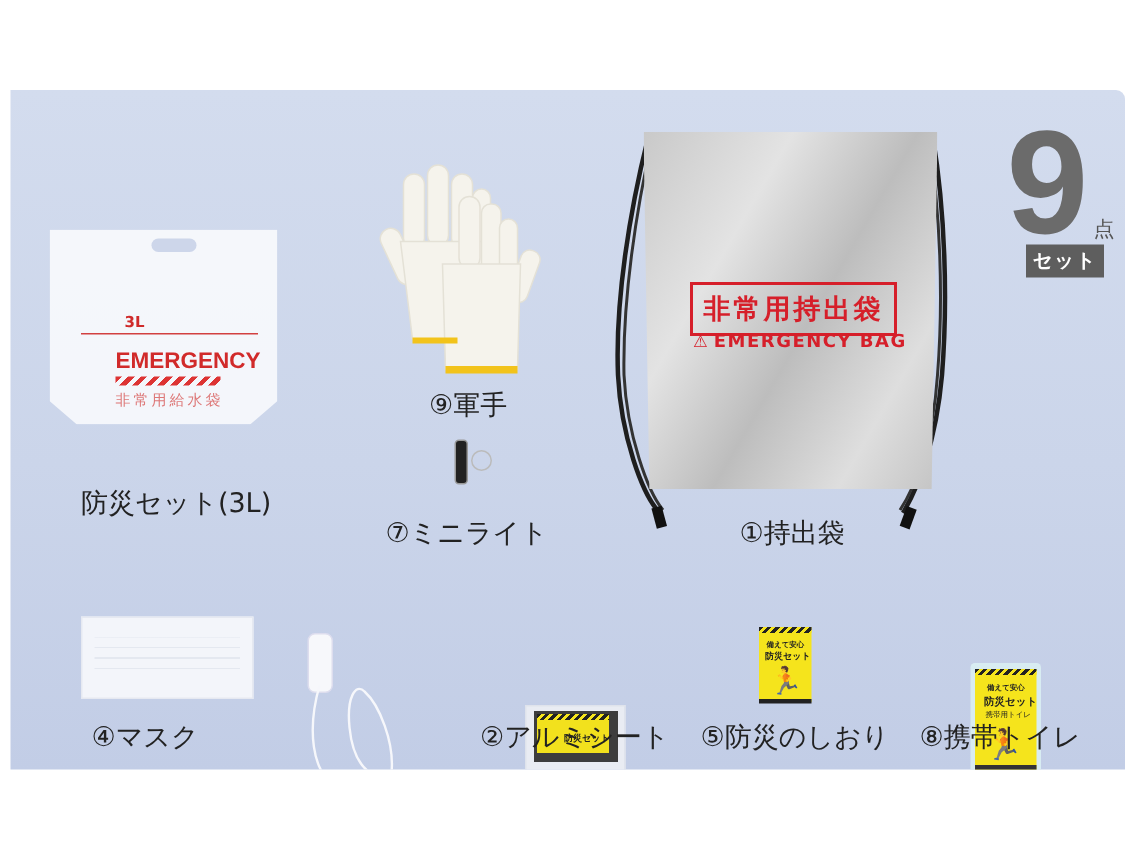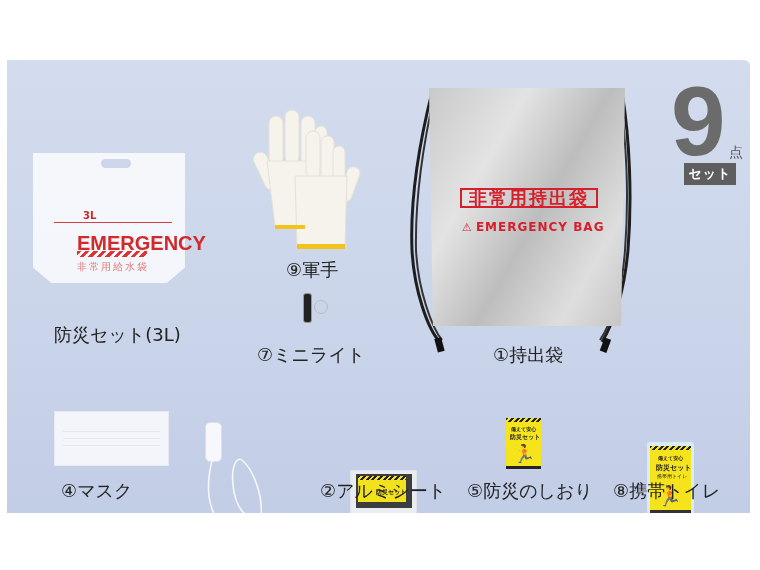--- a/index.html
+++ b/index.html
@@ -30,41 +30,41 @@
     display: flex; align-items: center; justify-content: center; letter-spacing: 1px;
   }
 
   
   .bag {
     position: absolute; left: 422px; top: 28px; width: 196px; height: 238px;
     background: linear-gradient(120deg, #c9c9c9 0%, #e3e3e3 30%, #bdbdbd 55%, #dedede 80%, #c4c4c4 100%);
     clip-path: polygon(0 0, 100% 0, 98% 100%, 2% 100%);
   }
   .bag-title {
-    position: absolute; left: 453px; top: 128px; width: 138px; height: 20px;
+    position: absolute; left: 453px; top: 128px; width: 138px; height: 36px;
     border: 2px solid #d61f2a; color: #d61f2a; font-weight: bold; font-size: 18px;
     display: flex; align-items: center; justify-content: center; letter-spacing: 2px;
     font-family: "DejaVu Serif", serif;
   }
   .bag-sub {
     position: absolute; left: 455px; top: 160px; color: #d61f2a; font-weight: bold;
     font-size: 12px; letter-spacing: 1px; white-space: nowrap;
   }
   .bag-sub .tri { font-size: 11px; margin-right: 3px; }
 
   
   .waterbag {
     position: absolute; left: 26px; top: 93px; width: 152px; height: 130px;
     background: rgba(255,255,255,0.78);
     clip-path: polygon(0 0, 100% 0, 100% 88%, 88% 100%, 12% 100%, 0 88%);
   }
   .wb-handle { position: absolute; left: 94px; top: 99px; width: 30px; height: 9px; background: #cdd6ea; border-radius: 5px; }
   .wb-3l { position: absolute; left: 51px; top: 150px; font-size: 10px; color: #cf2a2a; font-weight: bold; margin-left: 25px; }
   .wb-line { position: absolute; left: 47px; top: 162px; width: 118px; height: 1px; background: #d24040; }
-  .wb-em { position: absolute; left: 70px; top: 172px; font-size: 20px; color: #d12a2a; font-weight: bold; font-family: "Liberation Sans", sans-serif; }
+  .wb-em { position: absolute; left: 70px; top: 172px; font-size: 15px; color: #d12a2a; font-weight: bold; font-family: "Liberation Sans", sans-serif; }
   .wb-stripe { position: absolute; left: 70px; top: 191px; width: 70px; height: 6px;
     background: repeating-linear-gradient(135deg, #d33 0 3px, transparent 3px 6px); }
   .wb-jp { position: absolute; left: 70px; top: 200px; font-size: 10px; color: #d77; letter-spacing: 2px; text-align: right; }
 
   
   .flash { position: absolute; left: 296px; top: 233px; width: 9px; height: 30px; background: #222; border-radius: 3px; border: 1px solid #999; }
   .keyring { position: absolute; left: 307px; top: 240px; width: 14px; height: 14px; border: 1.5px solid #bbb; border-radius: 50%; }
 
   
   .mask { position: absolute; left: 47px; top: 351px; width: 115px; height: 55px; background: #f3f5fa; border: 1px solid #e6e9f1; }

